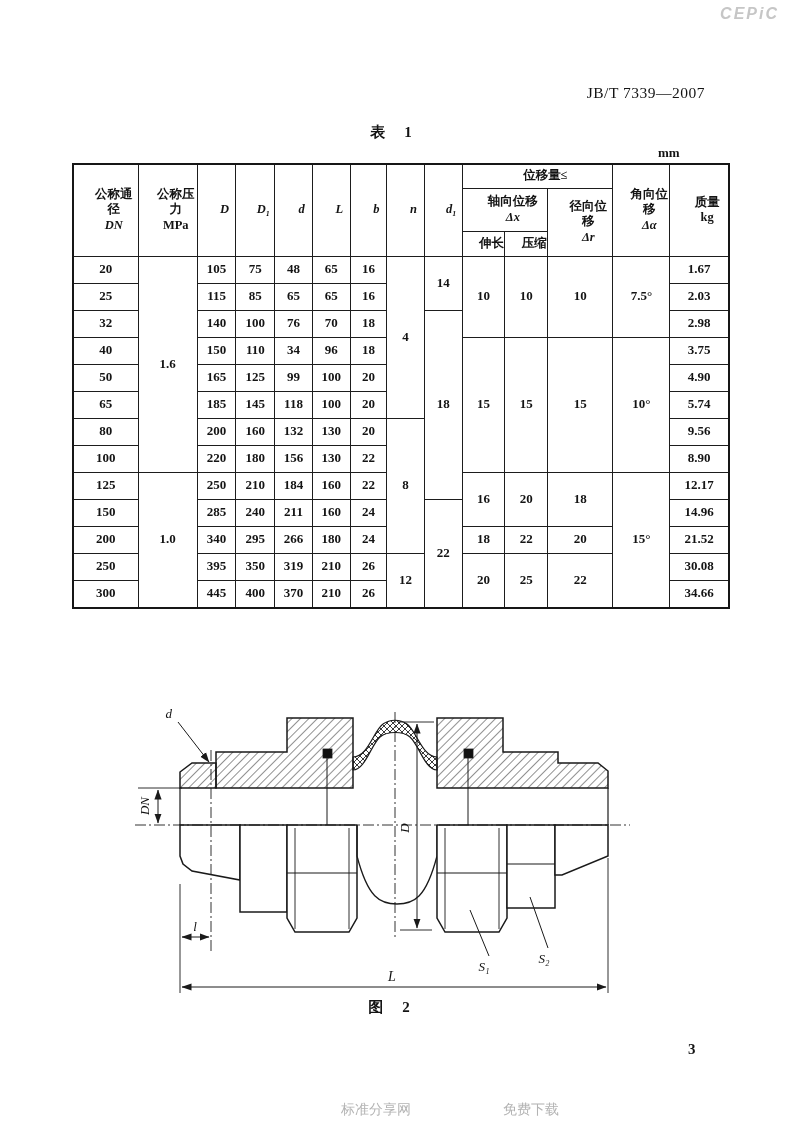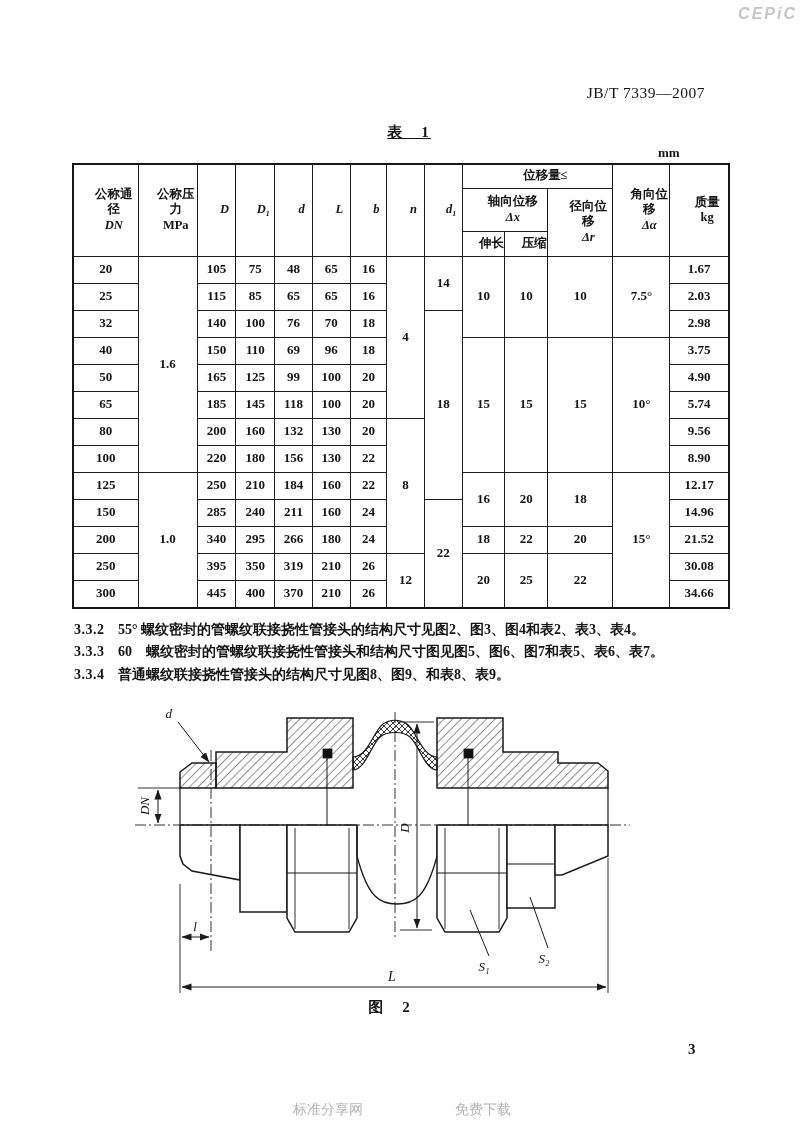--- a/index.html
+++ b/index.html
@@ -1,45 +1,45 @@
 <!DOCTYPE html>
 <html><head>
 <meta charset="utf-8">
 <style>
   html,body{margin:0;padding:0;background:#9a9a9a;}
   .page{position:relative;width:800px;height:1131px;background:#ffffff;margin:0 auto;
         font-family:"Liberation Serif","DejaVu Serif",serif;color:#141414;overflow:hidden;}
   
-  .logo{position:absolute;top:5px;right:3px;font-family:"Liberation Sans",sans-serif;
+  .logo{position:absolute;top:5px;right:21px;font-family:"Liberation Sans",sans-serif;
         font-size:16px;font-weight:bold;font-style:italic;letter-spacing:2px;color:#c6c6c6;}
   .docnum{position:absolute;top:84px;right:95px;font-size:15.5px;font-weight:normal;letter-spacing:.5px;}
   
-  .tbl-title{position:absolute;left:81px;top:123px;width:656px;text-align:center;
-             font-size:15px;font-weight:bold;letter-spacing:2px;text-decoration:underline;}
+  .tbl-title{position:absolute;left:64px;top:123px;width:656px;text-align:center;
+             font-size:15px;font-weight:bold;letter-spacing:2px;}
   .tbl-unit{position:absolute;left:658px;top:145px;font-size:13px;font-weight:bold;}
   table.t1{position:absolute;left:72px;top:163px;border-collapse:collapse;table-layout:fixed;
            width:658px;border:2px solid #161616;}
   .t1 th,.t1 td{border:1.4px solid #1d1d1d;text-align:center;vertical-align:middle;
                 padding:0;line-height:1.25;}
   .t1 th{font-size:12.5px;font-weight:700;padding-left:16px;}
   .t1 td{font-size:13px;font-weight:700;height:26px;}
   .t1 tr.h1{height:24px}.t1 tr.h2{height:43px}.t1 tr.h3{height:25px}
   .it{font-style:italic;}
   
   .paras{position:absolute;left:74px;top:619px;width:716px;}
   .paras p{margin:0;line-height:22.3px;font-size:14px;font-weight:600;white-space:nowrap;}
   .paras .num{display:inline-block;min-width:44px;letter-spacing:.5px;}
   
   svg.fig{position:absolute;left:112px;top:698px;}
   .fig-cap{position:absolute;left:320px;top:998px;width:140px;text-align:center;
            font-size:15px;font-weight:bold;letter-spacing:2px;}
   
   .pageno{position:absolute;top:1041px;left:688px;font-size:15px;font-weight:bold;}
   .foot{position:absolute;top:1101px;font-family:"Liberation Sans",sans-serif;
-        font-size:14px;color:#b3b3b3;}
+        font-size:14px;color:#b3b3b3;margin-left:48px;}
   .foot.fl{left:293px;} .foot.fr{left:455px;}
 </style>
 </head>
 <body>
 
 <div class="page">
 
   <div class="logo">CEPiC</div>
   <div class="docnum">JB/T 7339—2007</div>
 
@@ -138,21 +138,21 @@
           <td>76</td>
           <td>70</td>
           <td>18</td>
           <td rowspan="7">18</td>
           <td>2.98</td>
         </tr>
         <tr>
           <td>40</td>
           <td>150</td>
           <td>110</td>
-          <td>69</td>
+          <td>34</td>
           <td>96</td>
           <td>18</td>
           <td rowspan="5">15</td>
           <td rowspan="5">15</td>
           <td rowspan="5">15</td>
           <td rowspan="5">10°</td>
           <td>3.75</td>
         </tr>
         <tr>
           <td>50</td>
@@ -245,25 +245,20 @@
           <td>445</td>
           <td>400</td>
           <td>370</td>
           <td>210</td>
           <td>26</td>
           <td>34.66</td>
         </tr>
       </tbody>
   </table>
 
-  <div class="paras">
-    <p><span class="num">3.3.2</span><span>55° 螺纹密封的管螺纹联接挠性管接头的结构尺寸见图2、图3、图4和表2、表3、表4。</span></p>
-    <p><span class="num">3.3.3</span><span>60　螺纹密封的管螺纹联接挠性管接头和结构尺寸图见图5、图6、图7和表5、表6、表7。</span></p>
-    <p><span class="num">3.3.4</span><span>普通螺纹联接挠性管接头的结构尺寸见图8、图9、和表8、表9。</span></p>
-  </div>
 
   <svg class="fig" width="548" height="300" viewBox="112 698 548 300">
     <defs>
       <pattern id="h1" width="6" height="6" patternUnits="userSpaceOnUse" patternTransform="rotate(45)">
         <line x1="0" y1="0" x2="0" y2="6" stroke="#242424" stroke-width="1"></line>
       </pattern>
       <pattern id="h2" width="6" height="6" patternUnits="userSpaceOnUse">
         <path d="M0,0 L6,6 M6,0 L0,6" stroke="#242424" stroke-width="0.9" fill="none"></path>
       </pattern>
       <marker id="ar" viewBox="0 0 10 10" refX="9.5" refY="5" markerWidth="10" markerHeight="10" orient="auto-start-reverse">

